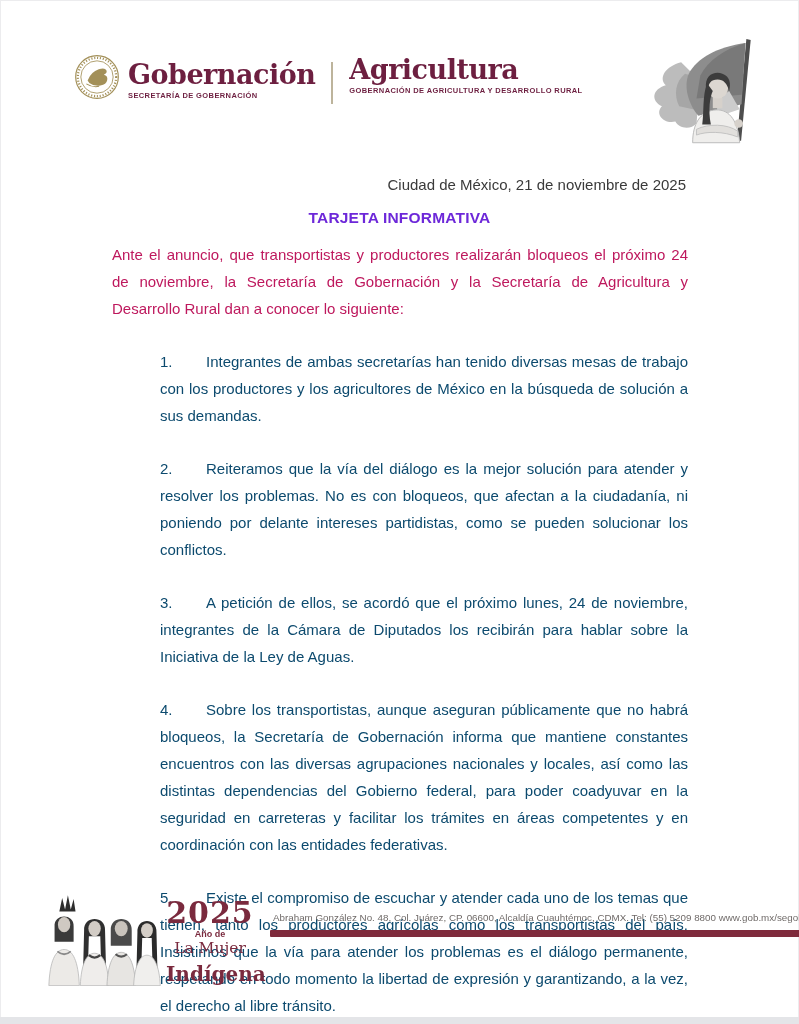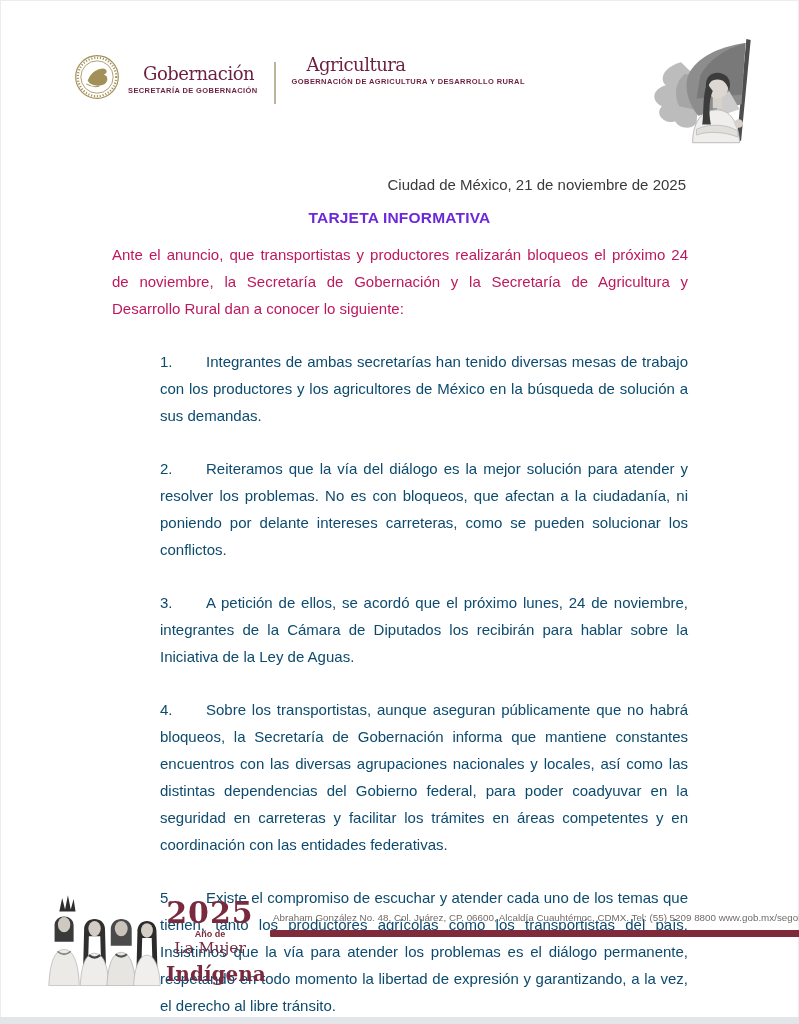--- a/index.html
+++ b/index.html
@@ -7,22 +7,22 @@
     position:relative;width:799px;height:1024px;background:#ffffff;
     font-family:"Liberation Sans", sans-serif;color:#3f3f3f;overflow:hidden;
     box-shadow:inset 0 0 0 1px #ececee;margin:0 auto;
   }
   .photo-edge-bottom{position:absolute;left:0;bottom:0;width:100%;height:7px;background:#e4e5e8;}
   
   .header{display:flex;align-items:flex-start;padding:56px 14px 0 74px;}
   .logo-block{display:flex;align-items:center;}
   .seal{margin-right:8px;margin-top:-2px;}
   .logo-text .title{
-    font-family:"DejaVu Serif","Liberation Serif",serif;font-weight:normal;
-    font-size:18px;letter-spacing:-0.5px;color:#6d1f40;line-height:1;margin-left:15px;
+    font-family:"DejaVu Serif","Liberation Serif",serif;font-weight:bold;
+    font-size:27px;letter-spacing:-0.5px;color:#6d1f40;line-height:1;
   }
   .logo-text .subtitle{
     font-size:7.5px;font-weight:bold;color:#6d1f40;letter-spacing:0.4px;margin-top:3px;
   }
   .logo-divider{width:2px;height:42px;background:#bdb49c;margin:6px 16px 0 16px;}
   .header-spacer{flex:1;}
   .woman-flag{margin-top:-22px;margin-right:6px;}
   
   .dateline{margin-top:28px;padding-right:113px;text-align:right;font-size:15px;color:#3a3a3a;}
   .doc-title{margin-top:16px;text-align:center;font-size:15.5px;font-weight:bold;color:#6d28d9;letter-spacing:0.2px;}
@@ -97,21 +97,21 @@
 
   <div class="dateline">Ciudad de México, 21 de noviembre de 2025</div>
 
   <div class="doc-title">TARJETA INFORMATIVA</div>
 
   <div class="doc-body">
     <p class="intro">Ante el anuncio, que transportistas y productores realizarán bloqueos el próximo 24 de noviembre, la Secretaría de Gobernación y la Secretaría de Agricultura y Desarrollo Rural dan a conocer lo siguiente:</p>
 
     <div class="items">
       <p class="item"><span class="num">1.</span><span>Integrantes de ambas secretarías han tenido diversas mesas de trabajo con los productores y los agricultores de México en la búsqueda de solución a sus demandas.</span></p>
-      <p class="item"><span class="num">2.</span><span>Reiteramos que la vía del diálogo es la mejor solución para atender y resolver los problemas. No es con bloqueos, que afectan a la ciudadanía, ni poniendo por delante intereses carreteras, como se pueden solucionar los conflictos.</span></p>
+      <p class="item"><span class="num">2.</span><span>Reiteramos que la vía del diálogo es la mejor solución para atender y resolver los problemas. No es con bloqueos, que afectan a la ciudadanía, ni poniendo por delante intereses partidistas, como se pueden solucionar los conflictos.</span></p>
       <p class="item"><span class="num">3.</span><span>A petición de ellos, se acordó que el próximo lunes, 24 de noviembre, integrantes de la Cámara de Diputados los recibirán para hablar sobre la Iniciativa de la Ley de Aguas.</span></p>
       <p class="item"><span class="num">4.</span><span>Sobre los transportistas, aunque aseguran públicamente que no habrá bloqueos, la Secretaría de Gobernación informa que mantiene constantes encuentros con las diversas agrupaciones nacionales y locales, así como las distintas dependencias del Gobierno federal, para poder coadyuvar en la seguridad en carreteras y facilitar los trámites en áreas competentes y en coordinación con las entidades federativas.</span></p>
       <p class="item"><span class="num">5.</span><span>Existe el compromiso de escuchar y atender cada uno de los temas que tienen, tanto los productores agrícolas como los transportistas del país. Insistimos que la vía para atender los problemas es el diálogo permanente, respetando en todo momento la libertad de expresión y garantizando, a la vez, el derecho al libre tránsito.</span></p>
     </div>
   </div>
 
   <div class="footer">
 
     <span>
       <svg width="120" height="94" viewBox="0 0 126 98">

